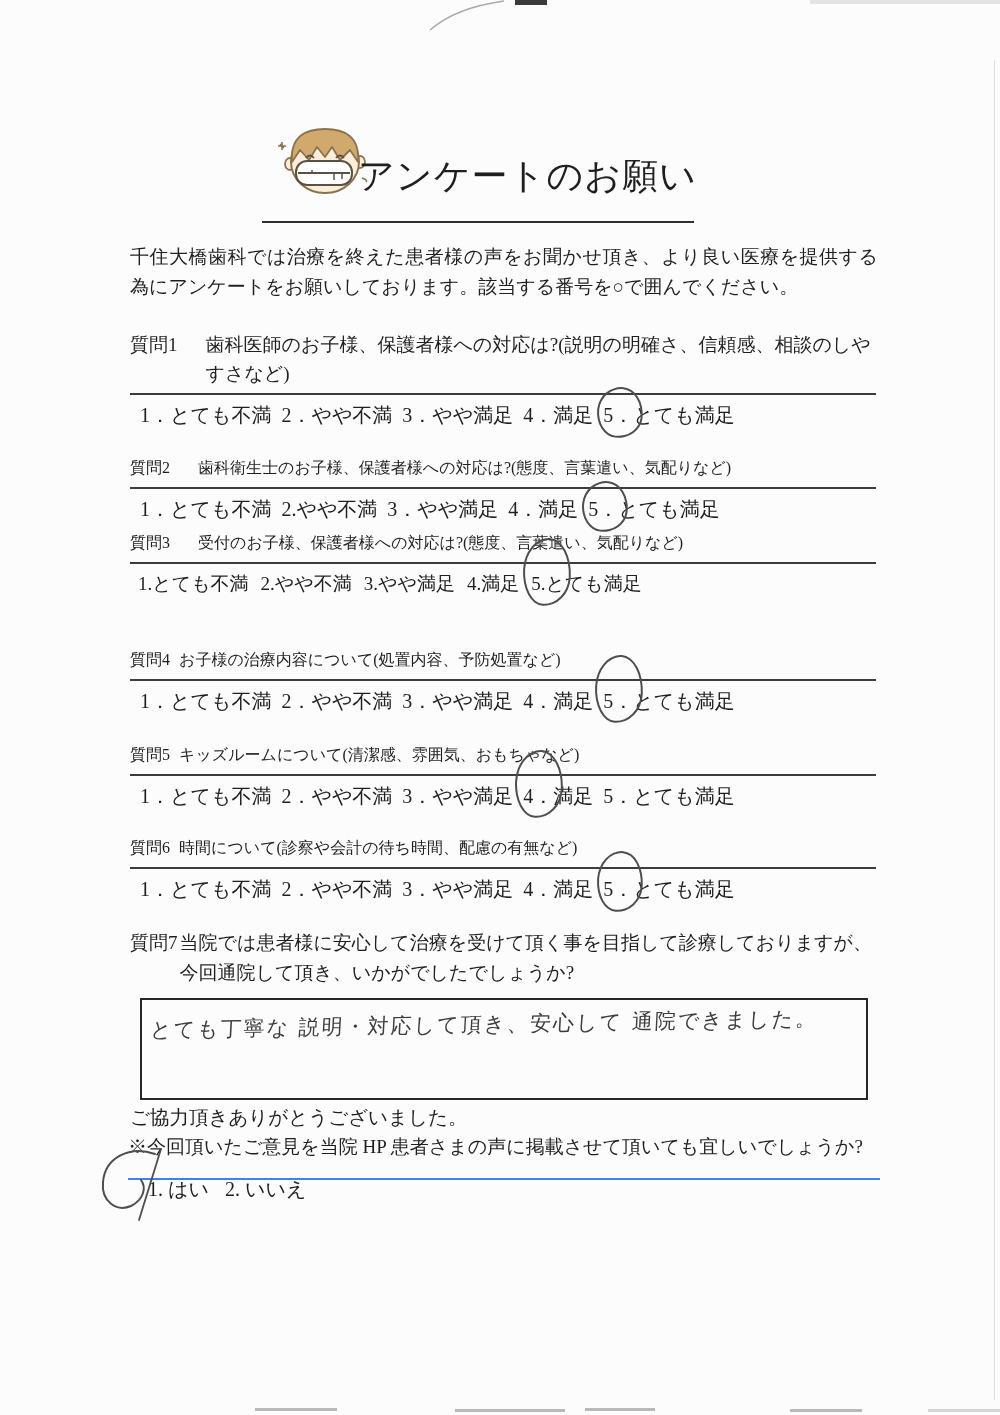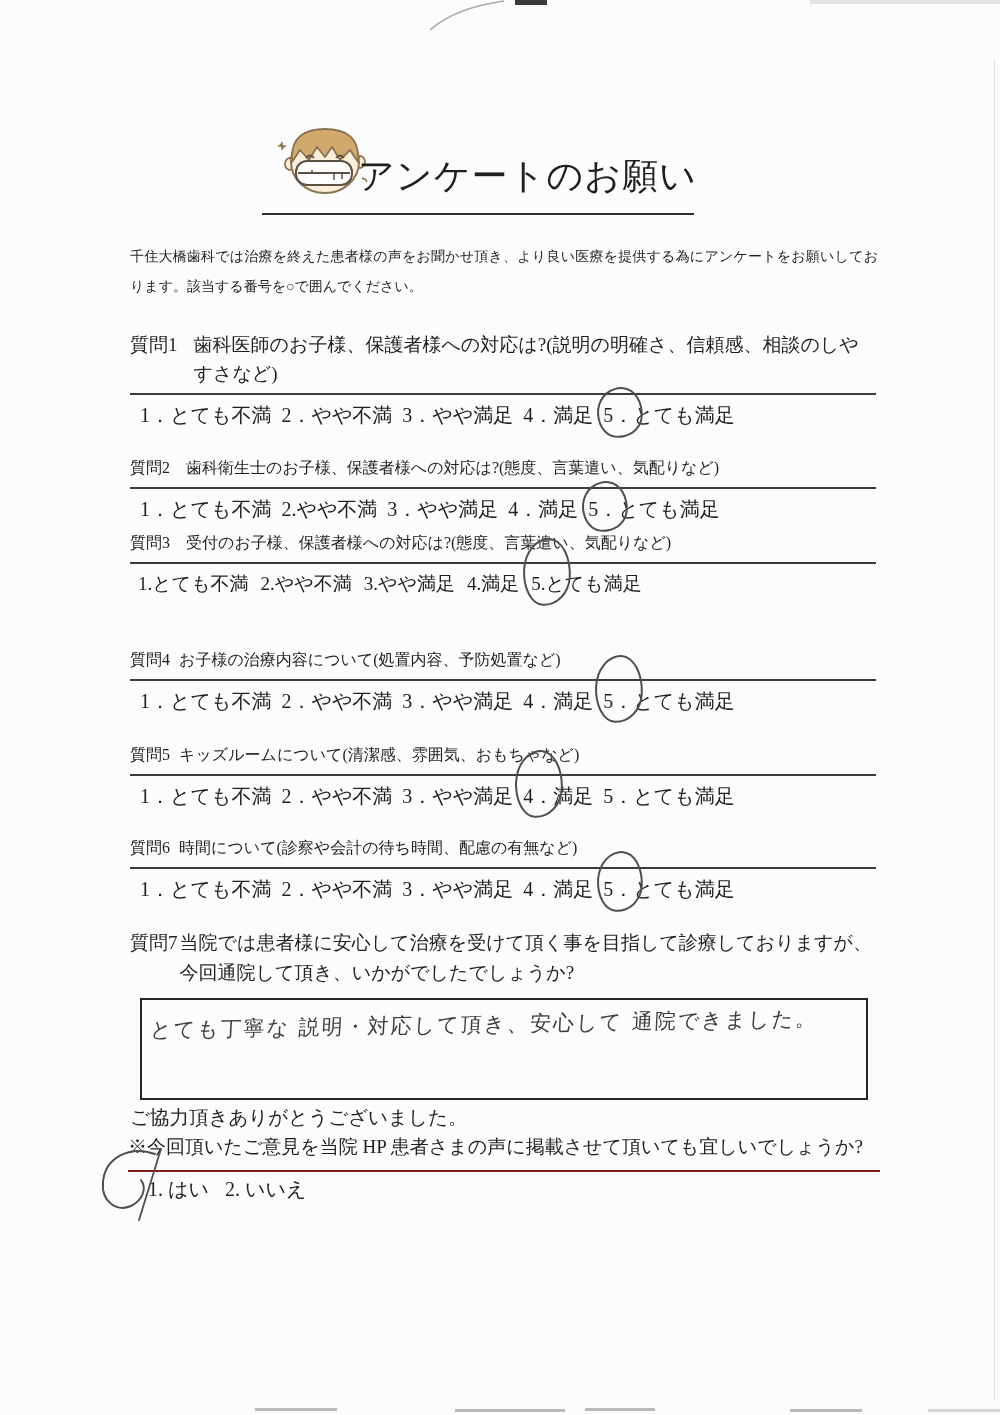--- a/index.html
+++ b/index.html
@@ -3,29 +3,29 @@
 <meta charset="utf-8">
 <style>
   html,body{margin:0;padding:0;background:#e9e9e9;}
   .page{
     position:relative;width:1000px;height:1415px;margin:0 auto;
     background:#fcfcfc;overflow:hidden;color:#1f1f1f;
     font-family:"Liberation Serif","DejaVu Serif",serif;
   }
   .abs{position:absolute;}
   
-  .title-wrap{left:262px;top:152px;width:432px;border-bottom:2px solid #2f2f2f;padding-bottom:12px;font-family:Liberation Mono, monospace;}
+  .title-wrap{left:262px;top:152px;width:432px;border-bottom:2px solid #2f2f2f;padding-bottom:20px;font-family:Liberation Mono, monospace;}
   .title-text{display:block;margin-left:96px;font-size:36px;letter-spacing:1px;white-space:nowrap;}
   .mascot{left:276px;top:120px;}
-  .intro{left:130px;top:242px;width:748px;font-size:14px;line-height:29.5px;text-align:justify;}
+  .intro{left:130px;top:242px;width:748px;font-size:19px;line-height:29.5px;text-align:justify;}
   
   .qblock{left:130px;width:746px;}
   .qhead{display:flex;font-size:16px;line-height:29px;}
   .qhead .qlabel{flex:0 0 auto;}
-  .g17 .qlabel{margin-right:16px;} .g9 .qlabel{margin-right:9px;} .g2 .qlabel{margin-right:2px;}
+  .g17 .qlabel{margin-right:28px;} .g9 .qlabel{margin-right:9px;} .g2 .qlabel{margin-right:2px;}
   .q1 .qhead{font-size:19px;}
   .q7 .qhead{font-size:19px;line-height:29.5px;}
   .rule{height:0;border-top:2px solid #3c3c3c;margin-top:5px;}
   .opts{display:flex;gap:10px;padding-left:10px;margin-top:7px;font-size:20px;white-space:nowrap;font-family:Liberation Serif, serif;}
   .opts-wide{gap:12px;padding-left:8px;font-size:19px;}
   .opt{position:relative;display:inline-block;}
   
   .circle{position:absolute;border:2px solid #4e4e4e;border-radius:52% 48% 55% 45% / 48% 56% 44% 52%;pointer-events:none;}
   .c-std{left:-6px;top:-15px;width:42px;height:47px;transform:rotate(6deg);}
   .c-mid{left:-6px;top:-25px;width:42px;height:57px;transform:rotate(4deg);}
@@ -33,21 +33,21 @@
   
   .comment-box{left:140px;top:998px;width:724px;height:98px;border:2px solid #262626;background:transparent;}
   .handwriting{
     position:absolute;left:8px;top:10px;width:700px;
     font-size:21px;color:#3d3d3d;letter-spacing:2px;white-space:nowrap;
     transform:rotate(-1deg) skewX(-4deg);
     font-family:"DejaVu Sans",sans-serif;
   }
   
   .thanks{left:130px;top:1104px;font-size:19.5px;}
-  .hp-line{left:128px;top:1134px;width:752px;font-size:19px;white-space:nowrap;border-bottom:2px solid #7f1d1d;padding-bottom:10px;}
+  .hp-line{left:128px;top:1134px;width:752px;font-size:19px;white-space:nowrap;border-bottom:2px solid #3b82f6;padding-bottom:18px;}
   .choices{left:148px;top:1176px;display:flex;gap:16px;font-size:20px;}
   .big-circle{left:95px;top:1146px;}
   
   .art{position:absolute;pointer-events:none;}
   .dash{background:#b9b9b9;height:3px;}
   .edge-v{width:1px;background:#dedede;}
 </style>
 </head>
 <body>
 

